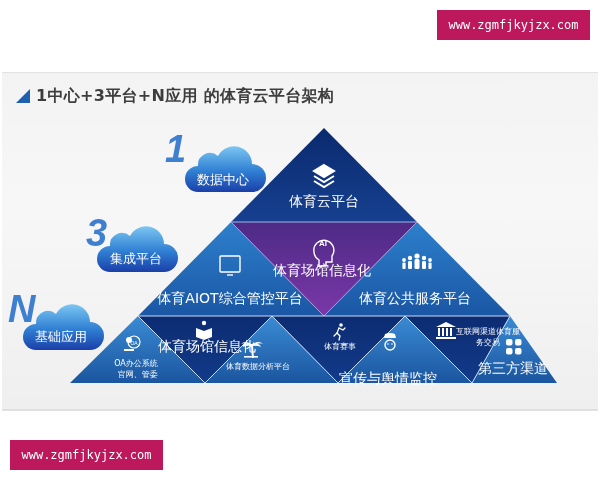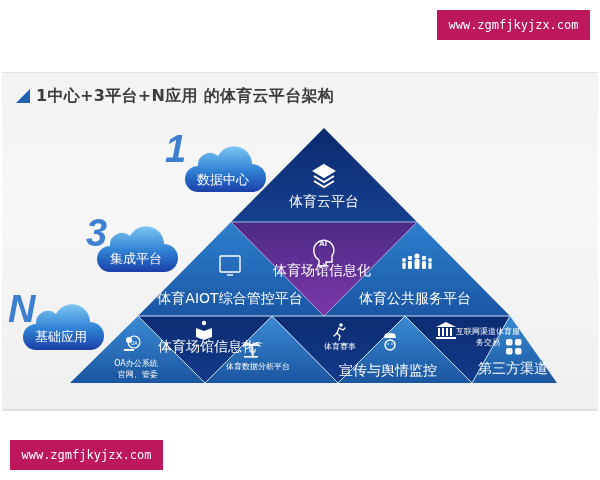--- a/index.html
+++ b/index.html
@@ -197,20 +197,20 @@
 <div class="lbl" style="left:322px;top:264px;">体育场馆信息化</div>
 <div class="lbl" style="left:415px;top:292px;">体育公共服务平台</div>
 
 <div class="lbl small" style="left:136px;top:358px;text-align:right;">
   <span>OA办公系统</span><br>
   <span>官网、管委</span>
 </div>
 <div class="lbl" style="left:207px;top:340px;">体育场馆信息化</div>
 <div class="lbl small" style="left:258px;top:361px;">体育数据分析平台</div>
 <div class="lbl small" style="left:340px;top:341px;font-family:Liberation Serif, serif;">体育赛事</div>
-<div class="lbl" style="left:388px;top:364px;">宣传与舆情监控</div>
+<div class="lbl" style="left:388px;top:372px;">宣传与舆情监控</div>
 <div class="lbl small" style="left:447px;top:326px;margin-left:41px;">
   <span>互联网渠道体育服</span><br>
   <span>务交易</span>
 </div>
 <div class="lbl" style="left:513px;top:362px;">第三方渠道</div>
 
 <div class="watermark" id="wm-bottom">www.zgmfjkyjzx.com</div>
 
 </body></html>

